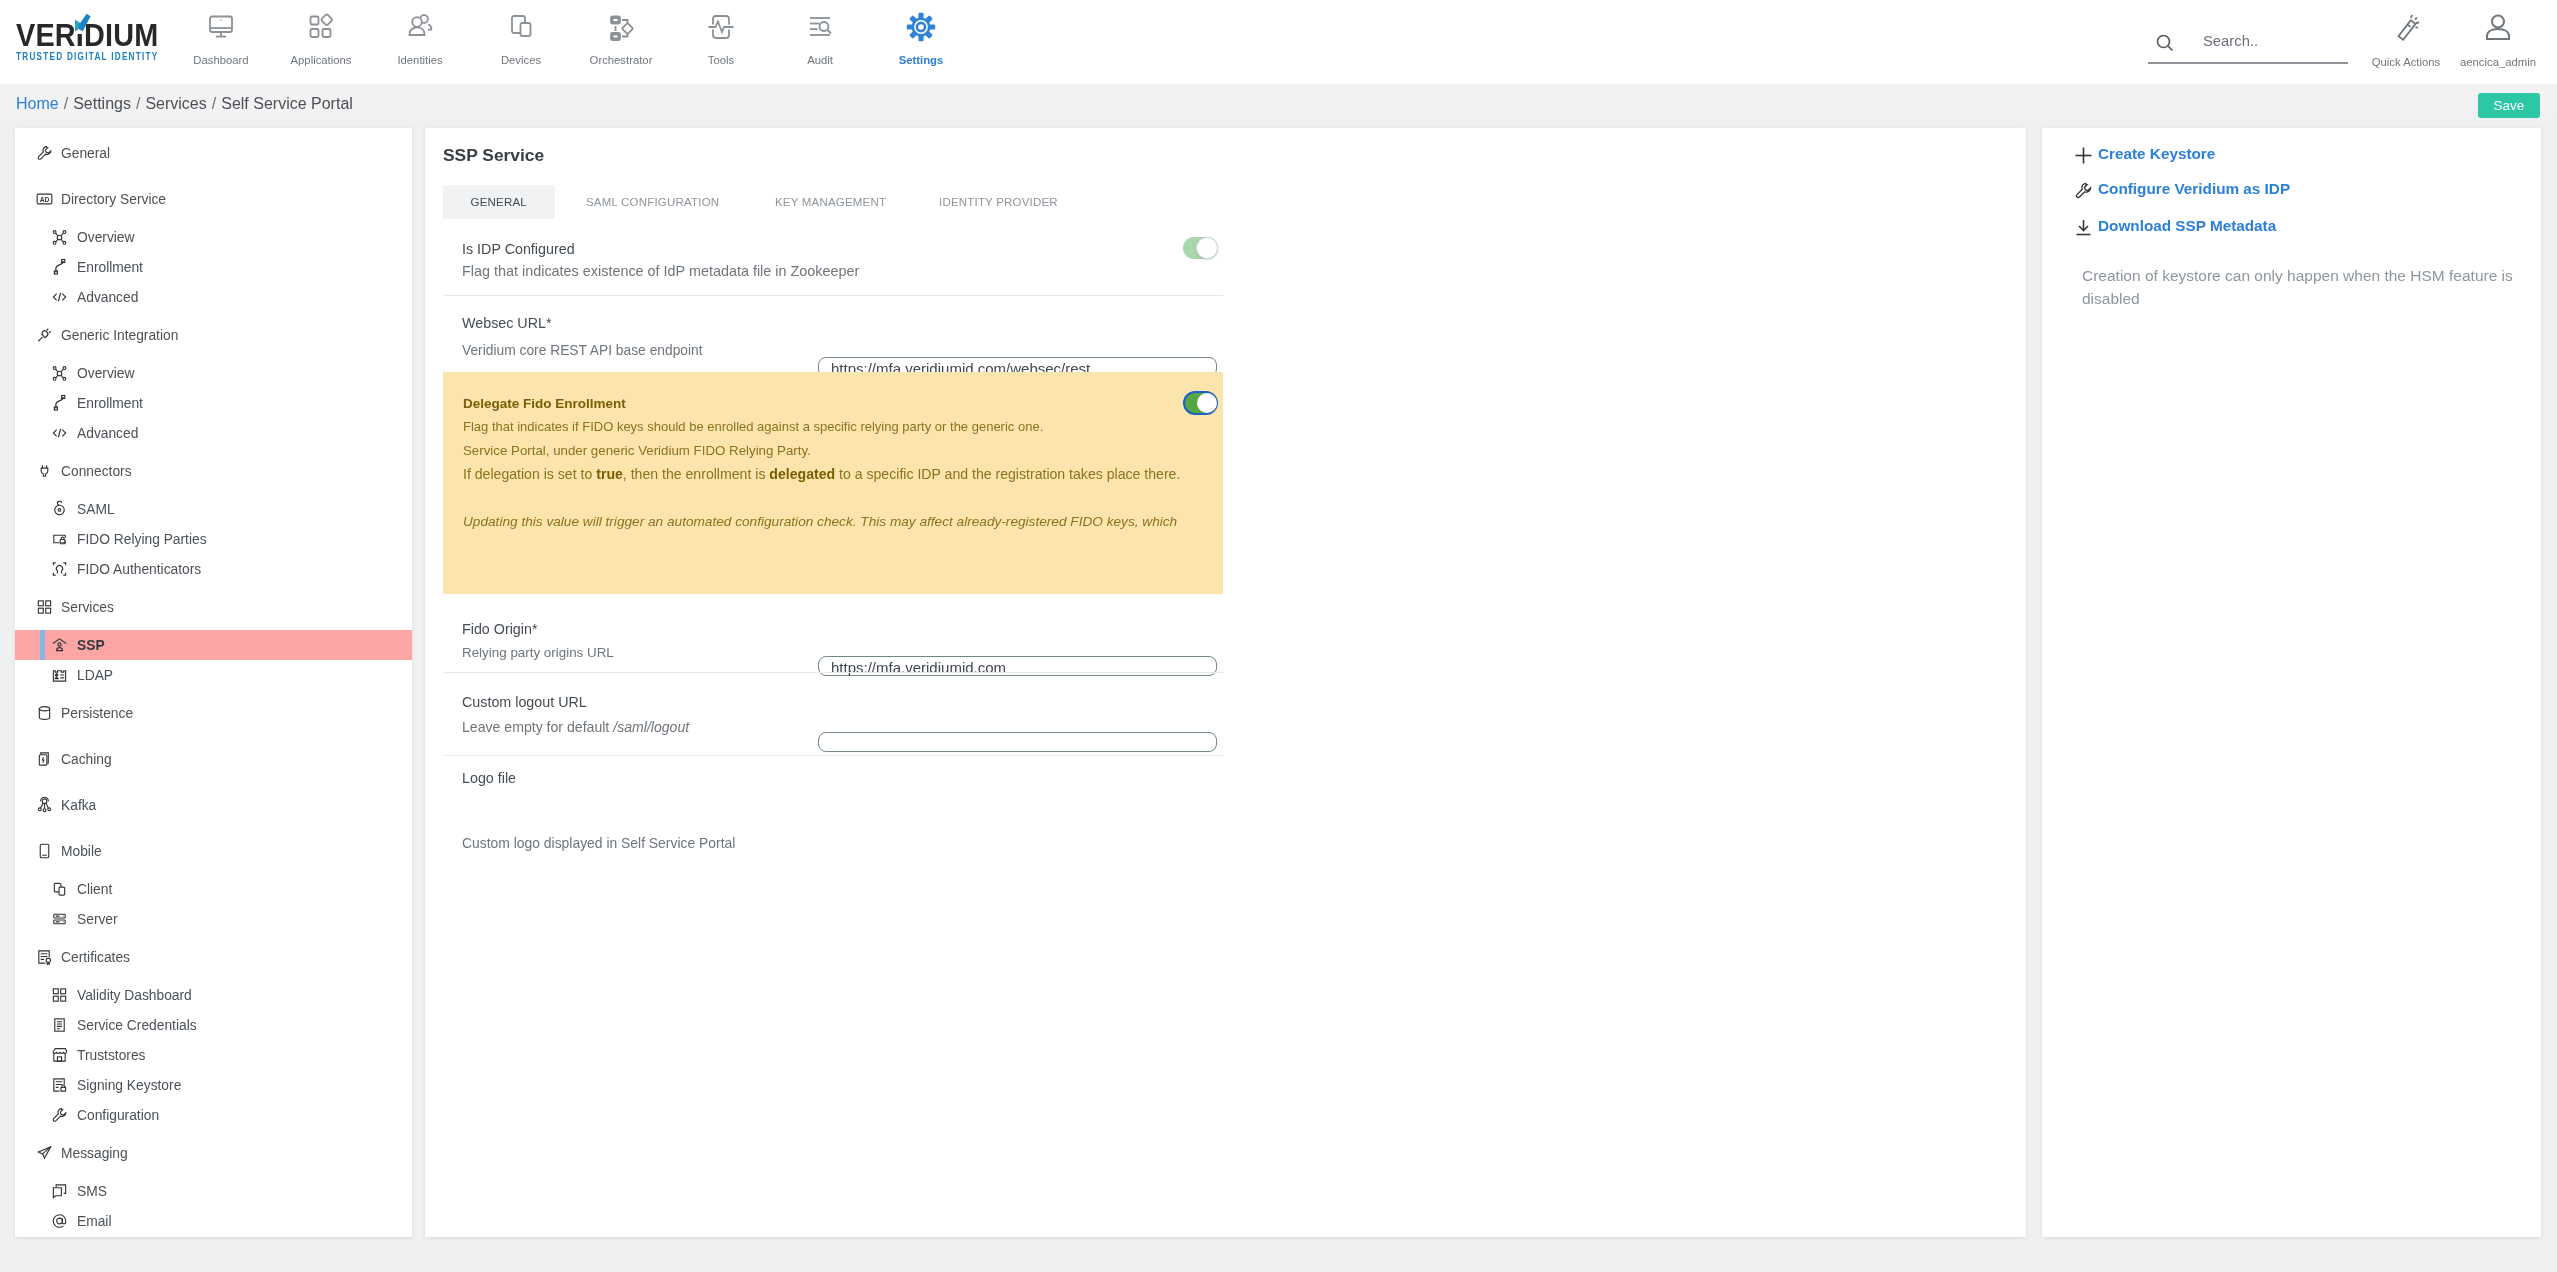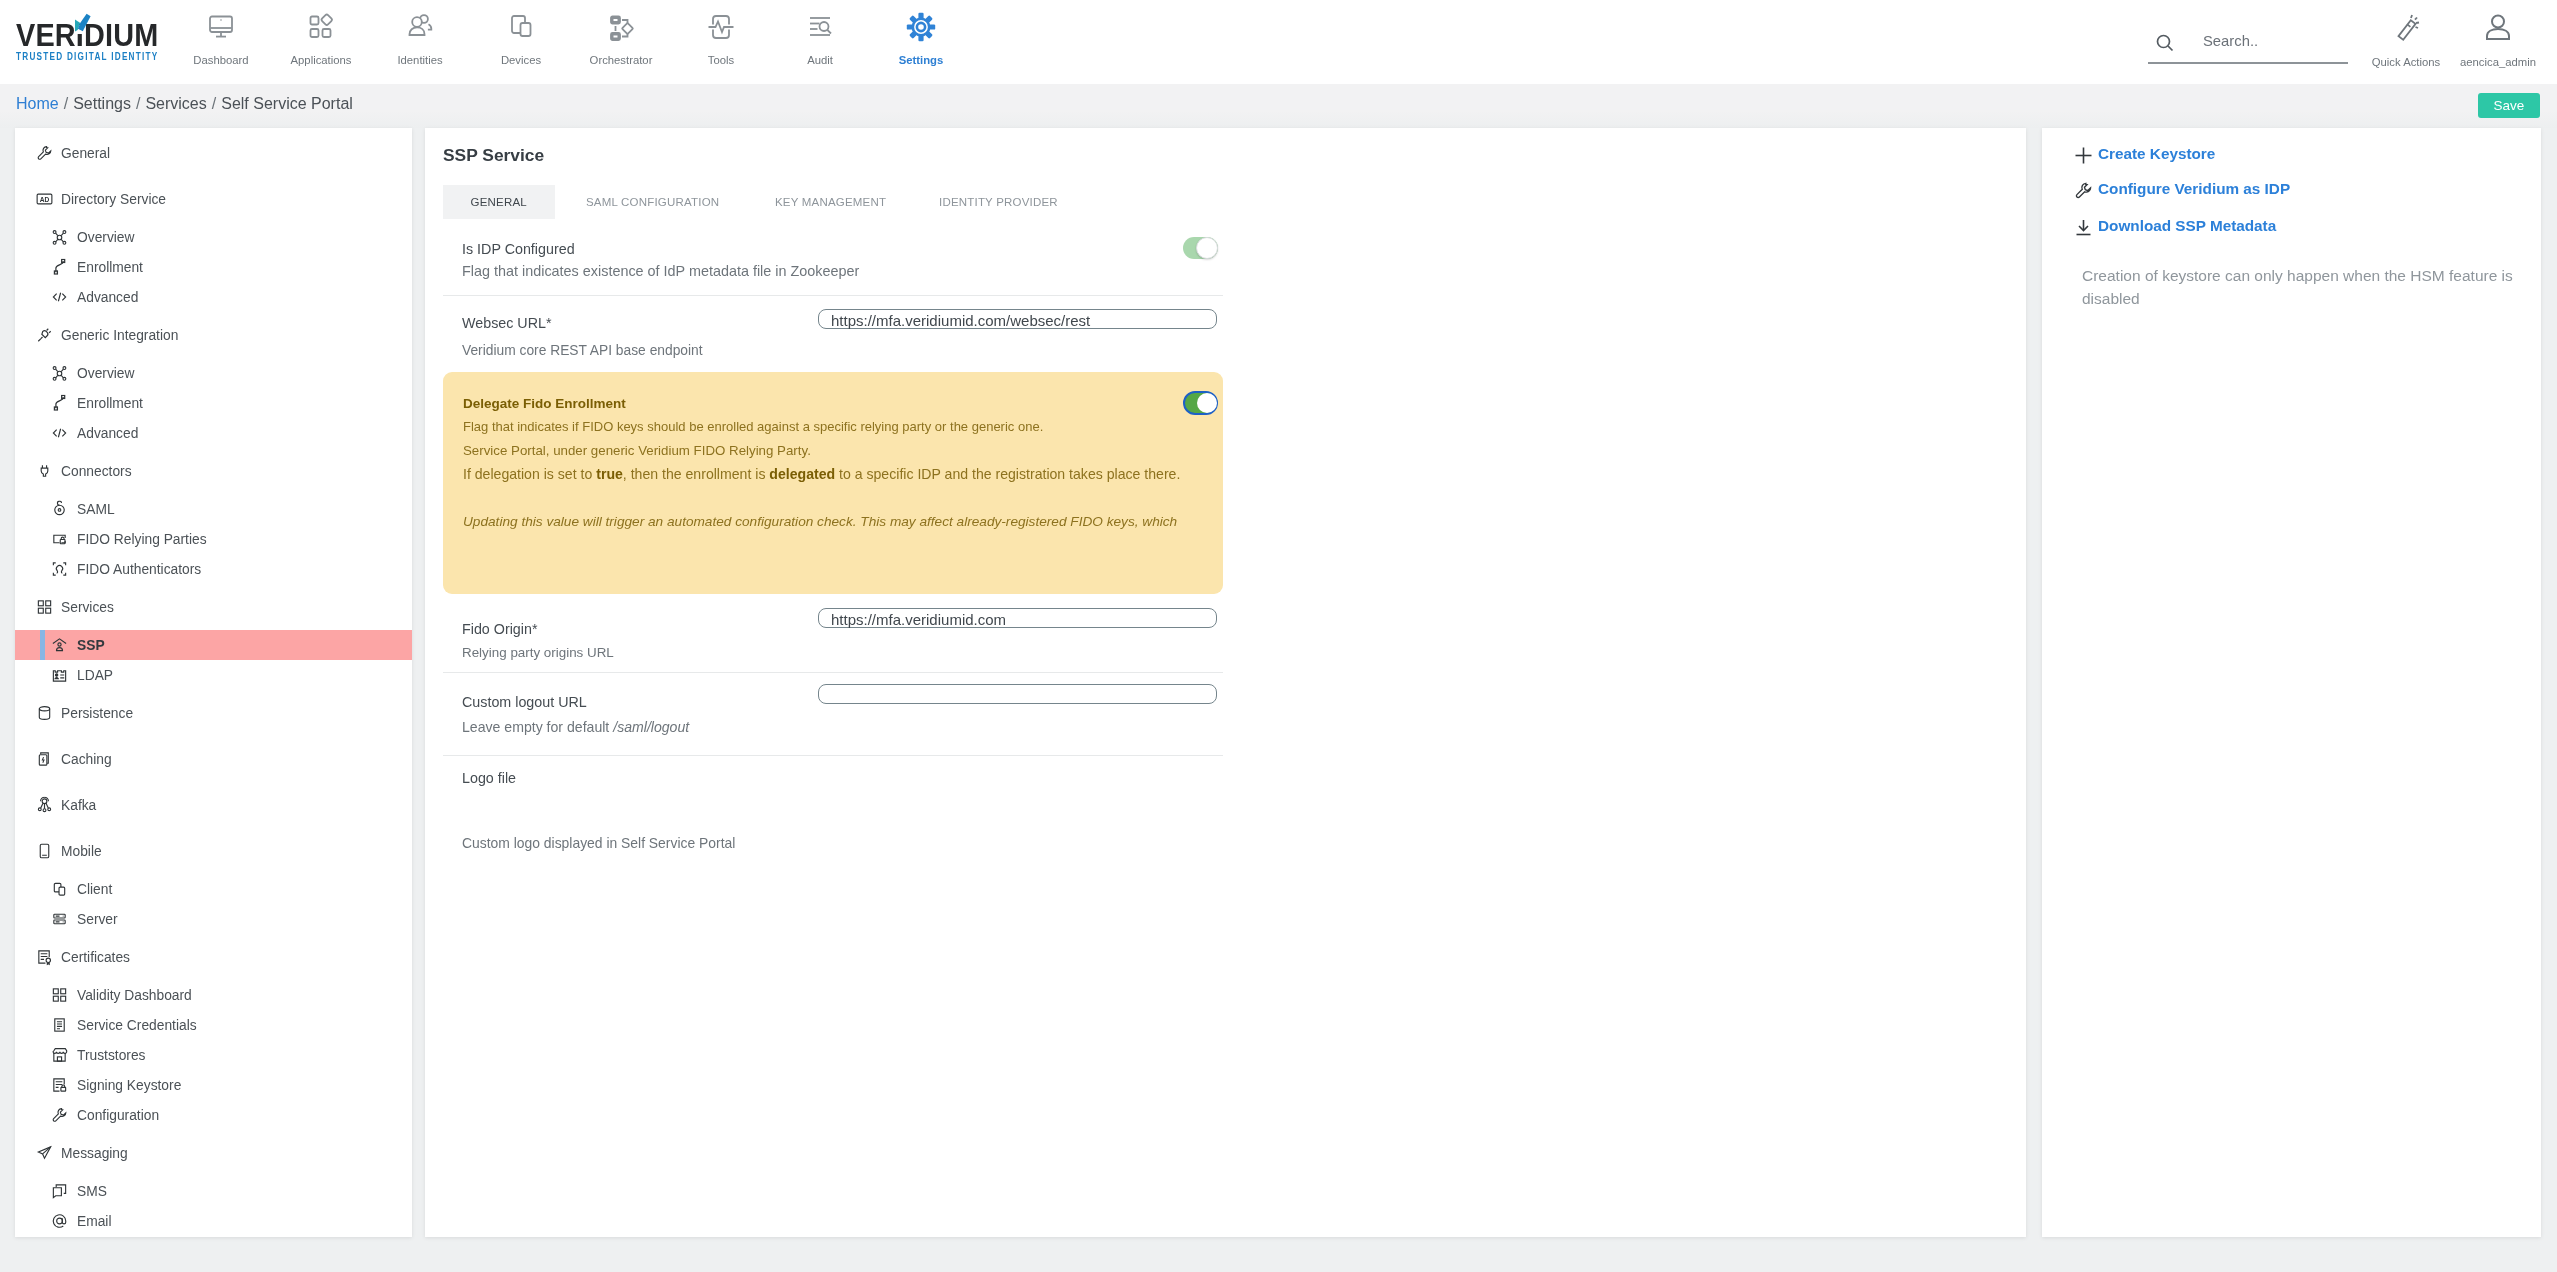--- a/index.html
+++ b/index.html
@@ -43,29 +43,29 @@
 .mi.active::before { content:""; position:absolute; left:25px; top:0; width:4.5px; height:30px; background:#88b6e4; }
 .mi.active .lbl { font-weight:bold; color:#33393e; }
 .mi svg { display:block; }
 
 
 #ssptitle { position:absolute; left:18px; top:17px; font-size:17.4px; font-weight:bold; color:#373e44; }
 .tab { position:absolute; top:57px; height:34px; line-height:34px; font-size:11.5px; letter-spacing:0.2px; color:#8e959b; }
 .tab.active { background:#f1f2f3; width:111.5px; text-align:center; color:#40474d; }
 .flabel { position:absolute; font-size:14.3px; color:#454c52; }
 .fdesc { position:absolute; font-size:13.9px; color:#6e757b; }
-.finput { position:absolute; left:393px; width:399px; height:20px; border:1px solid #75858c; border-radius:8px; background:#fff; font-size:15px; color:#40474d; padding-left:12px; line-height:21px; font-family:"Liberation Sans",sans-serif; }
+.finput { position:absolute; left:393px; width:399px; height:20px; border:1px solid #75858c; border-radius:8px; background:#fff; font-size:15px; color:#40474d; padding-left:12px; line-height:21px; font-family:"Liberation Sans",sans-serif;margin-top:48px; }
 .fhr { position:absolute; left:18px; width:780px; height:1px; background:#e7e9ea; }
 
 .tog1 { position:absolute; left:758px; top:109px; width:35px; height:22px; border-radius:11px; background:#a9d7ad; }
 .tog1 .knob { position:absolute; right:0px; top:-0.5px; width:22.5px; height:22.5px; border-radius:50%; background:#fff; border:1px solid #d9dcde; box-shadow:0 1px 2px rgba(0,0,0,0.15); }
 .tog2 { position:absolute; left:758px; top:263px; width:35px; height:24px; border-radius:12px; background:#55a746; border:2.5px solid #1d60c6; }
 .tog2 .knob { position:absolute; right:-1px; top:-0.5px; width:20px; height:20px; border-radius:50%; background:#fff; }
 
-#yellowbox { position:absolute; left:18px; top:244px; width:780px; height:222px; background:#fbe5ad; color:#8d721f; padding:19.5px 0 0 20px;border-radius:9px; }
+#yellowbox { position:absolute; left:18px; top:244px; width:780px; height:222px; background:#fbe5ad; color:#8d721f; padding:19.5px 0 0 20px; }
 #yellowbox .yl { height:23.8px; line-height:23.8px; white-space:nowrap; }
 #yellowbox b { color:#7a5e04; }
 #yellowbox .ytitle { font-weight:bold; color:#7a5e04; }
 
 #dropzone { position:absolute; left:389px; top:638px; width:404px; height:69px; border:2px dotted #2d7ed3; border-radius:2px; text-align:center; line-height:64px; font-size:15.5px; color:#454c52; }
 
 
 .rlink { position:absolute; left:32px; font-size:15.3px; font-weight:bold; color:#2c80d9; }
 .rlink svg { position:absolute; left:0; top:1px; }
 .rlink .t { margin-left:24px; white-space:nowrap; }

